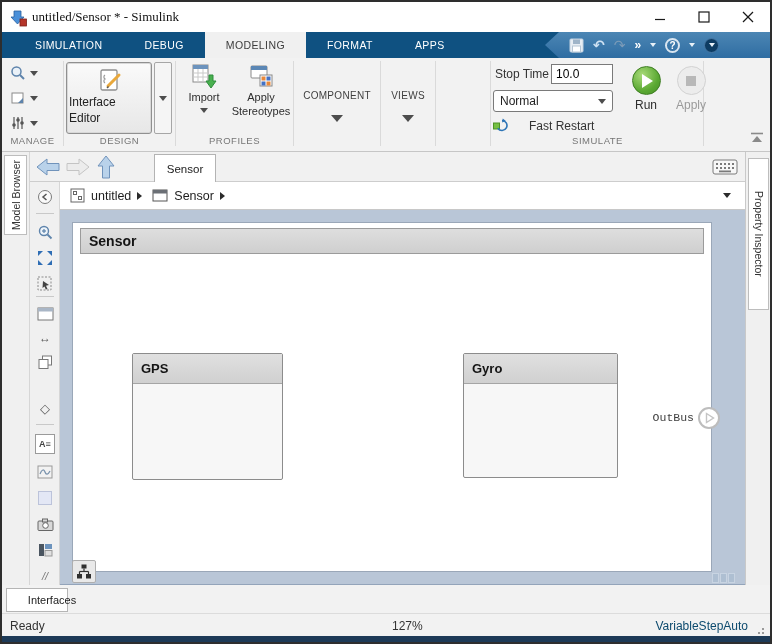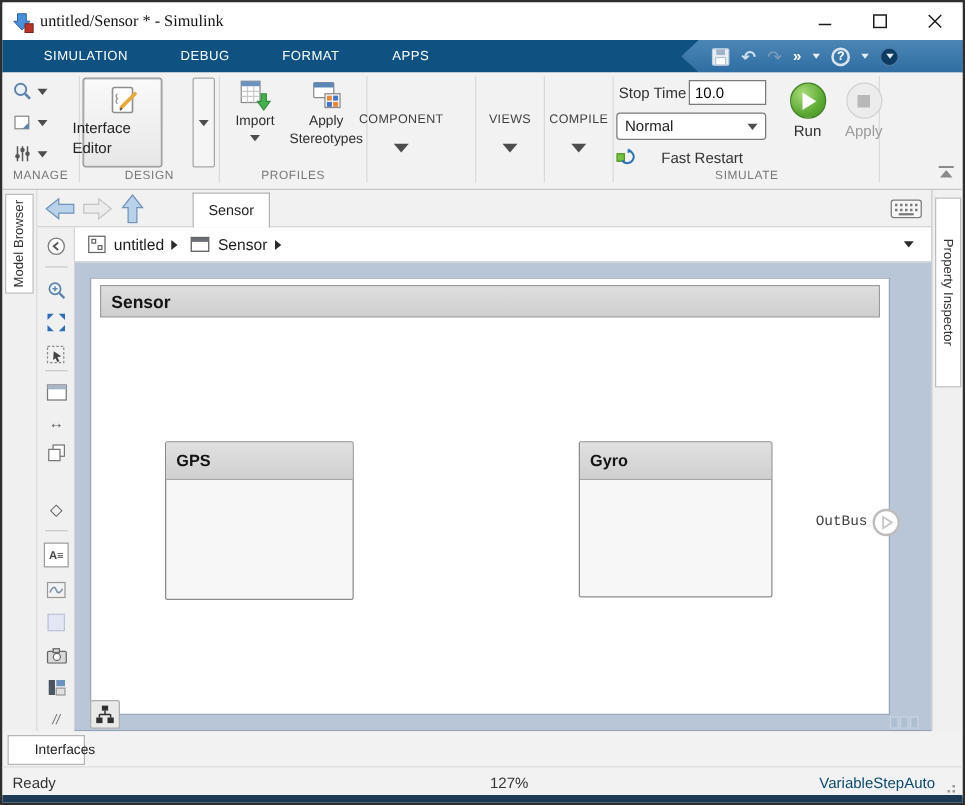--- a/index.html
+++ b/index.html
@@ -30,21 +30,21 @@
   .dark-circle { width:15px; height:15px; border-radius:50%; background:#0d3c63; border:1px solid #4778a5;
       display:flex; align-items:center; justify-content:center; }
 
   
   .toolstrip { left:2px; top:58px; width:768px; height:94px; background:#f2f2f2; border-bottom:1px solid #c6c6c6; }
   .vsep { position:absolute; top:3px; bottom:5px; width:1px; background:#dadada; }
   .group-label { position:absolute; top:77px; font-size:9.5px; color:#767676; letter-spacing:.5px; text-align:center; }
   .mini-row { position:absolute; display:flex; align-items:center; gap:4px; }
   .tri-down { width:0; height:0; border-left:4px solid transparent; border-right:4px solid transparent; border-top:5px solid #4d4d4d; }
   .big-btn { position:absolute; display:flex; flex-direction:column; align-items:center; font-size:11px; color:#2e2e2e; text-align:center; }
-  .ie-btn { left:64px; top:4px; width:64px; height:72px; border:1px solid #909090; border-radius:3px;
+  .ie-btn { left:64px; top:4px; width:86px; height:72px; border:1px solid #909090; border-radius:3px;
             background:linear-gradient(#fafafa,#e7e7e7); box-shadow:inset 0 0 0 1px #d8d8d8;
             display:flex; flex-direction:column; align-items:center; padding-top:4px; }
   .ie-drop { left:152px; top:4px; width:18px; height:72px; border:1px solid #a6a6a6; border-radius:2px; background:#f5f5f5;
              display:flex; align-items:center; justify-content:center; }
   .drop-group { position:absolute; top:10px; width:86px; display:flex; flex-direction:column; align-items:center; gap:14px;
                 font-size:10px; color:#3f3f3f; letter-spacing:.3px; }
   .field-input { border:1px solid #7a7a7a; background:#fff; font-size:12px; font-family:inherit; padding:1px 4px; }
   .combo { position:absolute; border:1px solid #7a7a7a; border-radius:3px; background:#fff; display:flex; align-items:center;
            padding:0 6px; font-size:12px; color:#222; }
   .run-circle { width:29px; height:29px; border-radius:50%; border:1px solid #3e7f22;
@@ -127,20 +127,23 @@
   </div>
 
   <div class="abs ribbon">
     <div style="width:12px"></div>
     <div class="rtab">
         <span>SIMULATION</span>
       </div>
     <div class="rtab">
         <span>DEBUG</span>
       </div>
+    <div class="rtab active">
+        <span>MODELING</span>
+      </div>
     <div class="rtab">
         <span>FORMAT</span>
       </div>
     <div class="rtab">
         <span>APPS</span>
       </div>
 
     <div class="quick-access">
       <svg width="15" height="15" viewBox="0 0 15 15">
         <rect x="1" y="1" width="13" height="13" rx="1" fill="#e7edf3" stroke="#c3d2e0"></rect>
@@ -229,30 +232,26 @@
         <rect x="12" y="12" width="12" height="11" fill="#fff" stroke="#888"></rect>
         <rect x="13.5" y="13.5" width="4" height="4" fill="#e8883a"></rect>
           <rect x="18.5" y="13.5" width="4" height="4" fill="#4472c4"></rect>
         <rect x="13.5" y="18.5" width="4" height="4" fill="#4472c4"></rect>
           <rect x="18.5" y="18.5" width="4" height="4" fill="#e8883a"></rect>
       </svg>
       <span style="margin-top:2px;line-height:1.25">Apply Stereotypes</span>
     </div>
     <div class="group-label" style="left:174px;width:117px">PROFILES</div>
 
-    <div class="drop-group" style="left:276px">
+    <div class="drop-group" style="left:292px">
       <span style="margin-top:22px">COMPONENT</span>
       <span class="tri-down" style="border-left-width:6px;border-right-width:6px;border-top-width:7px"></span>
     </div>
     <div class="drop-group" style="left:379px;width:54px">
       <span style="margin-top:22px">VIEWS</span>
-      <span class="tri-down" style="border-left-width:6px;border-right-width:6px;border-top-width:7px"></span>
-    </div>
-    <div class="drop-group" style="left:434px;width:54px">
-      <span style="margin-top:22px">COMPILE</span>
       <span class="tri-down" style="border-left-width:6px;border-right-width:6px;border-top-width:7px"></span>
     </div>
 
     <span class="abs" style="left:493px;top:9px;font-size:12px;color:#333">Stop Time</span>
     <input class="abs field-input" style="left: 549px; top: 6px; width: 62px; height: 20px;" readonly="" value="10.0">
     <div class="combo" style="left:491px;top:32px;width:120px;height:22px">
       <span>Normal</span>
       <span class="tri-down" style="margin-left:auto"></span>
     </div>
     <div class="mini-row" style="left:491px;top:60px;gap:21px">

